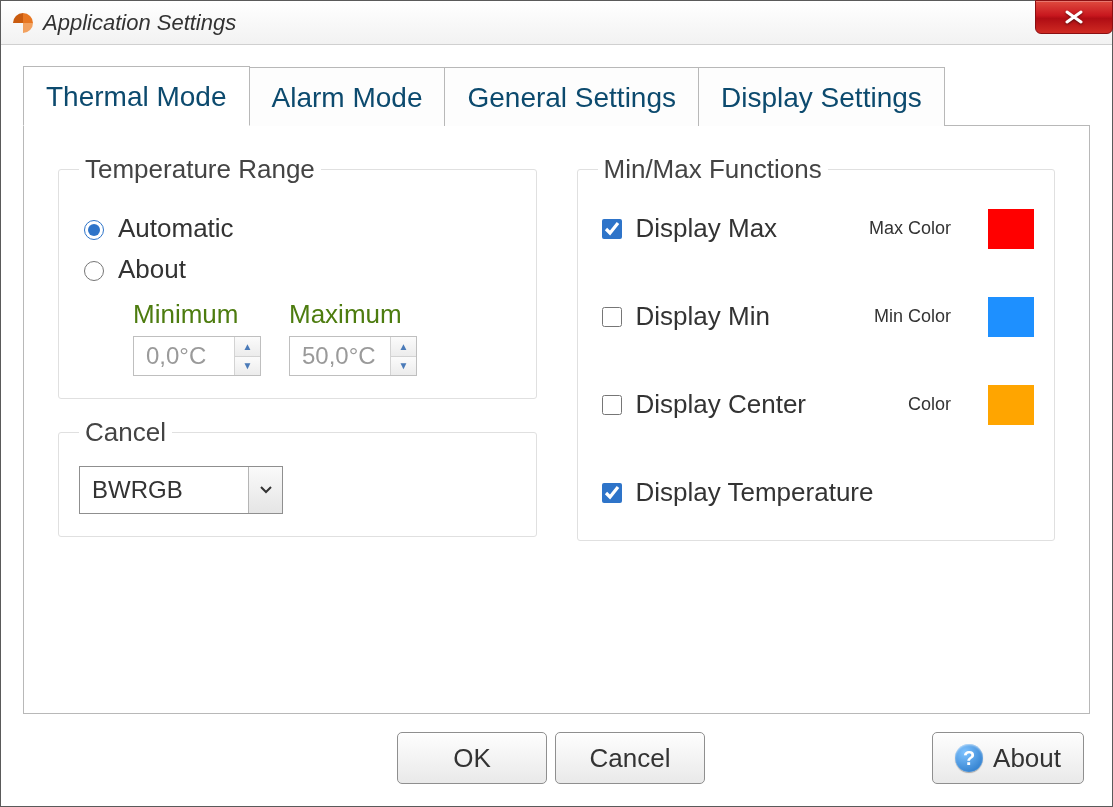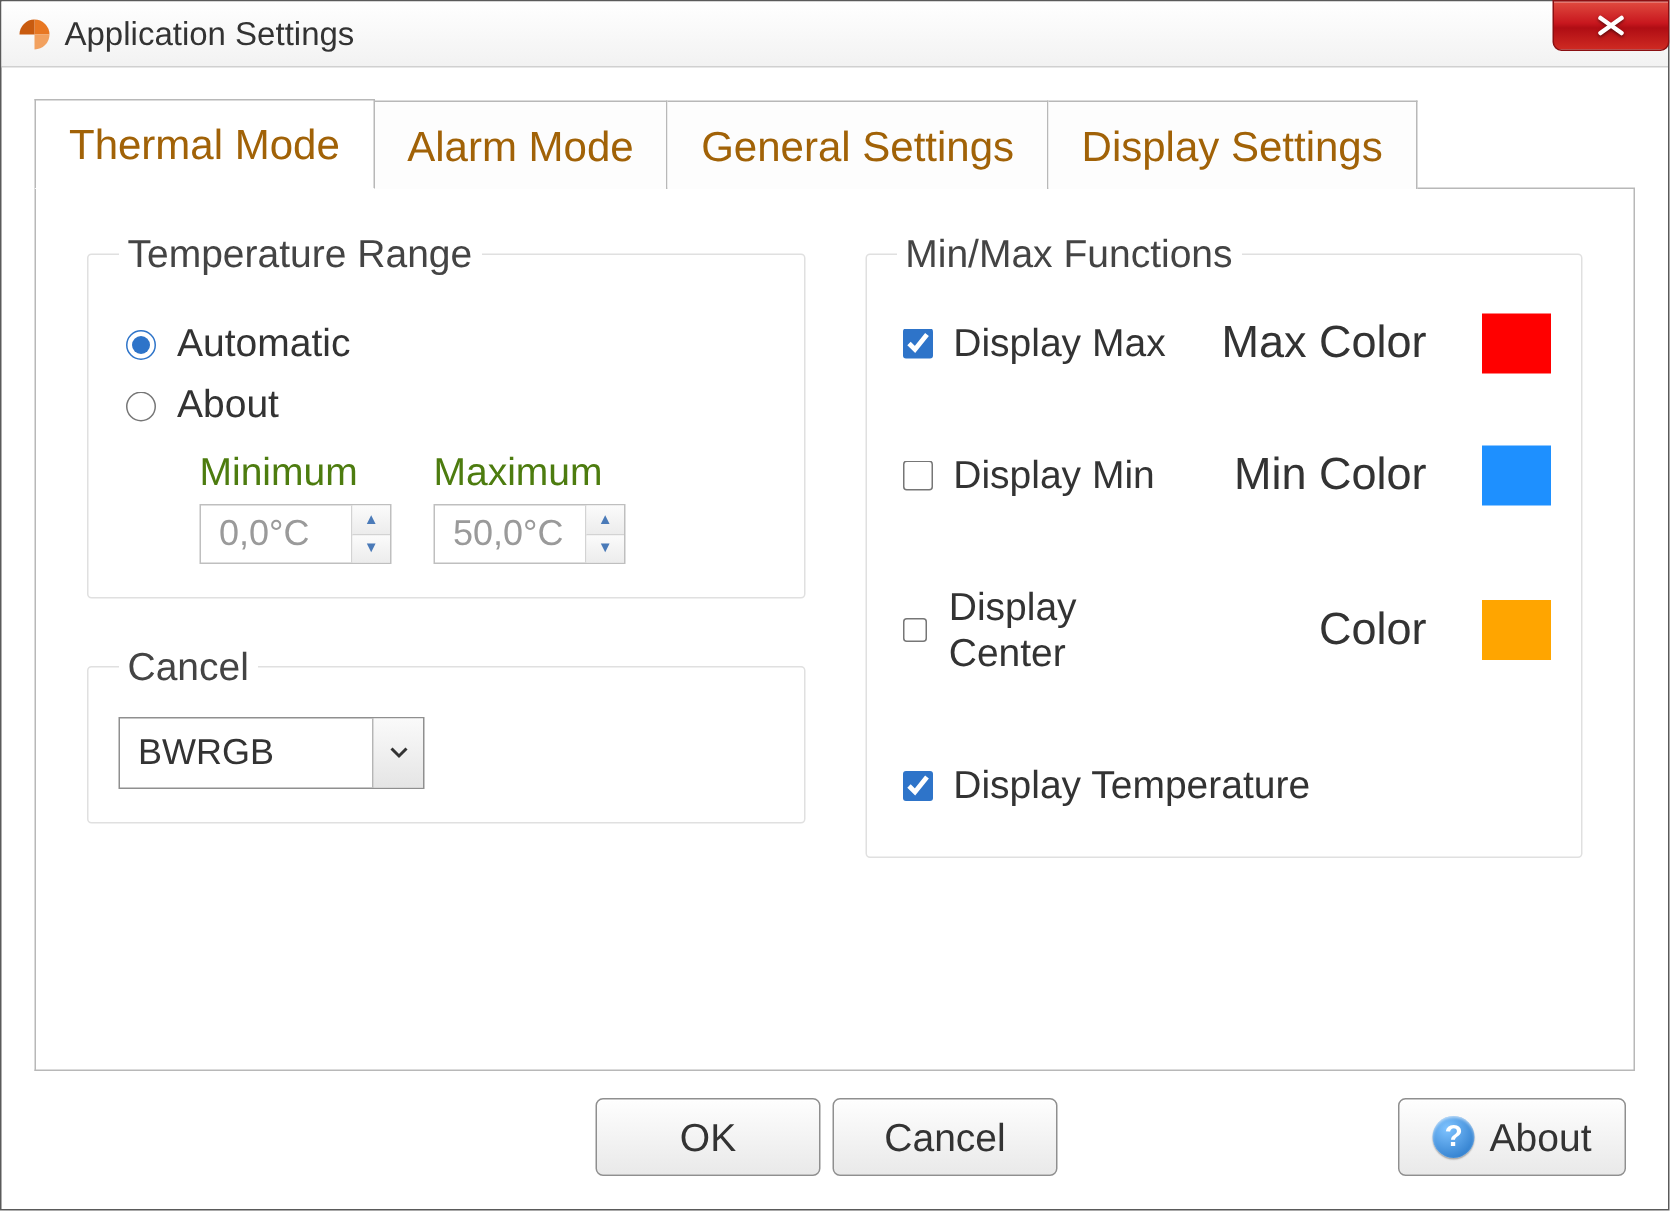--- a/index.html
+++ b/index.html
@@ -15,21 +15,21 @@
     height: 44px;
     background: linear-gradient(to bottom, #ffffff, #f2f2f2);
     display: flex; align-items: center;
     border-bottom: 1px solid #d0d0d0;
     position: relative;
   }
   .titlebar .app-icon {
     width: 24px; height: 24px; margin: 0 8px 0 10px;
   }
   .titlebar .title {
-    font-size: 22px; color: #333;
+    font-size: 22px; color: #333; font-style: italic;
   }
   .close-btn {
     position: absolute; top: -1px; right: -1px;
     width: 78px; height: 34px;
     background: linear-gradient(to bottom, #e04b3f 0%, #c8171e 45%, #b00d14 55%, #cf2a22 100%);
     border: 1px solid #8a0f12;
     border-bottom-left-radius: 6px; border-bottom-right-radius: 6px;
     display: flex; align-items: center; justify-content: center;
     cursor: pointer;
     box-shadow: inset 0 1px 0 rgba(255,255,255,0.25);
@@ -42,21 +42,21 @@
   }
 
   .tab-container { flex: 1; display: flex; flex-direction: column; }
   .tab-row {
     display: flex; align-items: flex-end;
     border-bottom: 1px solid #b8b8b8;
     margin-bottom: 0;
   }
   .tab {
     padding: 14px 22px 12px 22px;
-    font-size: 28px; color: #a16207;
+    font-size: 28px; color: #0c4a6e;
     border: 1px solid #b8b8b8;
     border-bottom: none;
     background: #fdfdfd;
     margin-right: 0;
     cursor: pointer;
     position: relative;
     top: 1px;
   }
   .tab.active {
     background: #ffffff;
@@ -68,21 +68,21 @@
   }
   .tab-row .tab:first-child { border-left: 1px solid #b8b8b8; }
 
   .tab-content {
     flex: 1;
     border: 1px solid #b8b8b8;
     border-top: none;
     padding: 28px 34px;
     display: flex; gap: 40px;
   }
-  .col-left { flex: 1; min-width: 420px; display:flex; flex-direction:column; gap: 30px;}
+  .col-left { flex: 1; min-width: 420px; display:flex; flex-direction:column; gap: 18px;}
   .col-right { flex: 1; }
 
   fieldset.group {
     border: 1px solid #e0e0e0;
     border-radius: 3px;
     padding: 18px 20px 22px 20px;
     margin: 0;
   }
   fieldset.group > legend {
     font-size: 26px; color: #444;
@@ -137,21 +137,21 @@
   }
   .combo .val { flex: 1; padding: 6px 12px; font-size: 24px; display:flex; align-items:center; color:#333; }
   .combo .drop {
     width: 34px; border-left: 1px solid #b5b5b5;
     background: linear-gradient(to bottom, #fafafa, #e5e5e5);
     display:flex; align-items:center; justify-content:center; cursor:pointer;
   }
 
   
   .mm-grid { display: grid; grid-template-columns: auto auto 46px; column-gap: 28px; row-gap: 18px; align-items: center; gap: 37px; }
-  .color-label { font-size: 30px; color: #333; text-align: right; white-space: nowrap; }
+  .color-label { font-size: 18px; color: #333; text-align: right; white-space: nowrap; }
   .swatch { width: 46px; height: 40px; border: 1px solid rgba(255,255,255,0); cursor:pointer; }
 
   
   .button-bar {
     display: flex; align-items: flex-start; justify-content: flex-start;
     padding: 18px 6px 4px 6px;
     gap: 8px;
   }
   .button-bar .spacer-left { width: 360px; }
   .btn {

